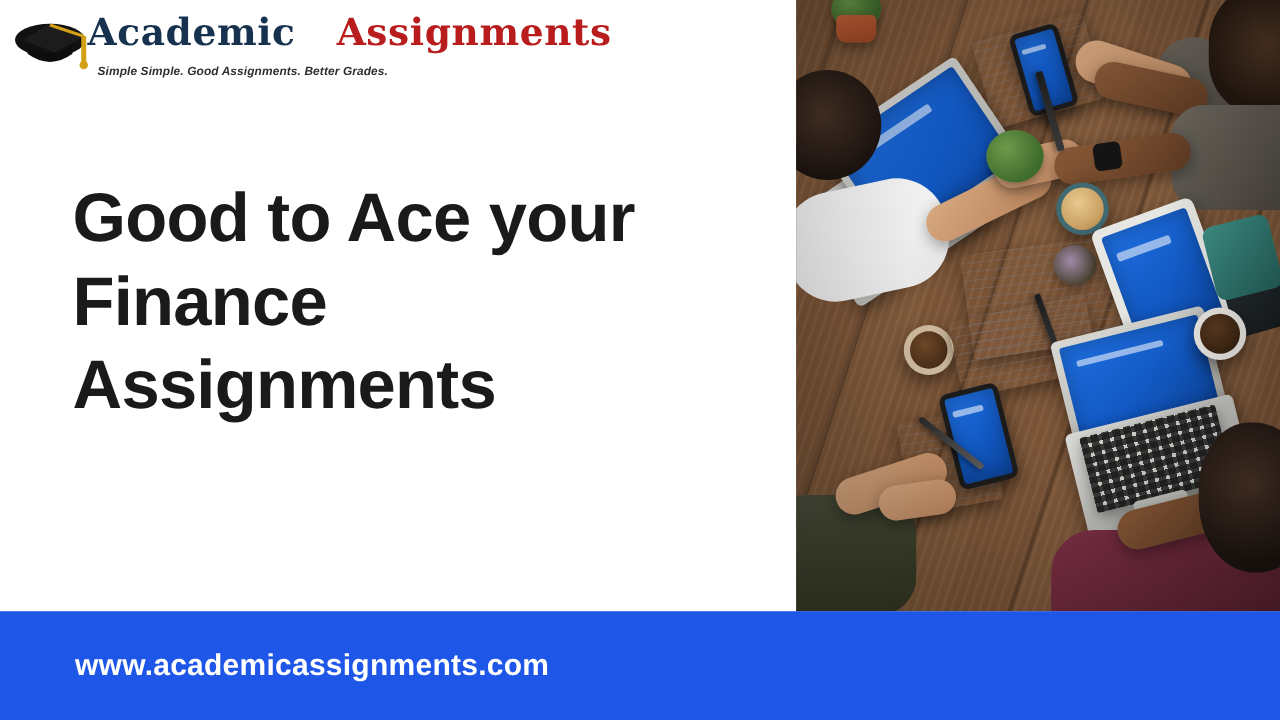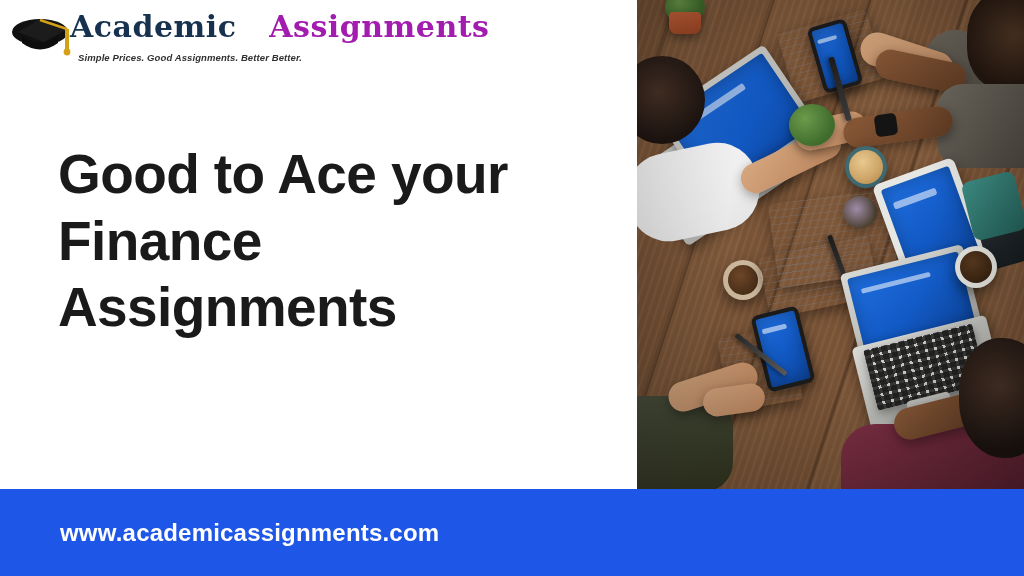--- a/index.html
+++ b/index.html
@@ -41,21 +41,21 @@
     left: 62px;
     top: 8px;
     white-space: nowrap;
     font-family: "DejaVu Serif", serif;
     font-size: 30px;
     font-weight: bold;
     letter-spacing: 0.5px;
     line-height: 1;
   }
   .logo-word-academic { color: #16324f; margin-top: 12px; }
-  .logo-word-assignments { color: #a21caf; }
+  .logo-word-assignments { color: #b91c1c; }
   .logo-tagline {
     position: absolute;
     left: 70px;
     top: 48px;
     font-family: "Liberation Sans", sans-serif;
     font-size: 9.5px;
     font-weight: bold;
     font-style: italic;
     color: #2f2f2f;
     letter-spacing: 0.1px;
@@ -236,21 +236,21 @@
       <path d="M12 26 q18 13 36 0 l0 7 q-18 13 -36 0 Z" fill="#0d0d0d"></path>
       <path d="M57 19 L57 40" stroke="#d4a017" stroke-width="4" fill="none"></path>
       <circle cx="57" cy="42" r="3.4" fill="#d4a017"></circle>
       <path d="M30 10 L57 19" stroke="#d4a017" stroke-width="2.4" fill="none"></path>
     </svg>
     <div class="logo-wordmark">
       <span class="logo-word-academic">Academic</span>
       <span>&nbsp;</span>
       <span class="logo-word-assignments">Assignments</span>
     </div>
-    <div class="logo-tagline">Simple Prices. Good Assignments. Better Better.</div>
+    <div class="logo-tagline">Simple Simple. Good Assignments. Better Grades.</div>
   </div>
 
   <h1 class="headline">Good to Ace your Finance Assignments</h1>
 
   <div class="photo">
     <div class="table-wood"></div>
     <div class="wood-grain"></div>
 
     <div class="obj plant-leaves" style="left:28px; top:-10px; width:40px; height:34px;"></div>
     <div class="obj plant-pot" style="left:32px; top:12px; width:32px; height:22px;"></div>

